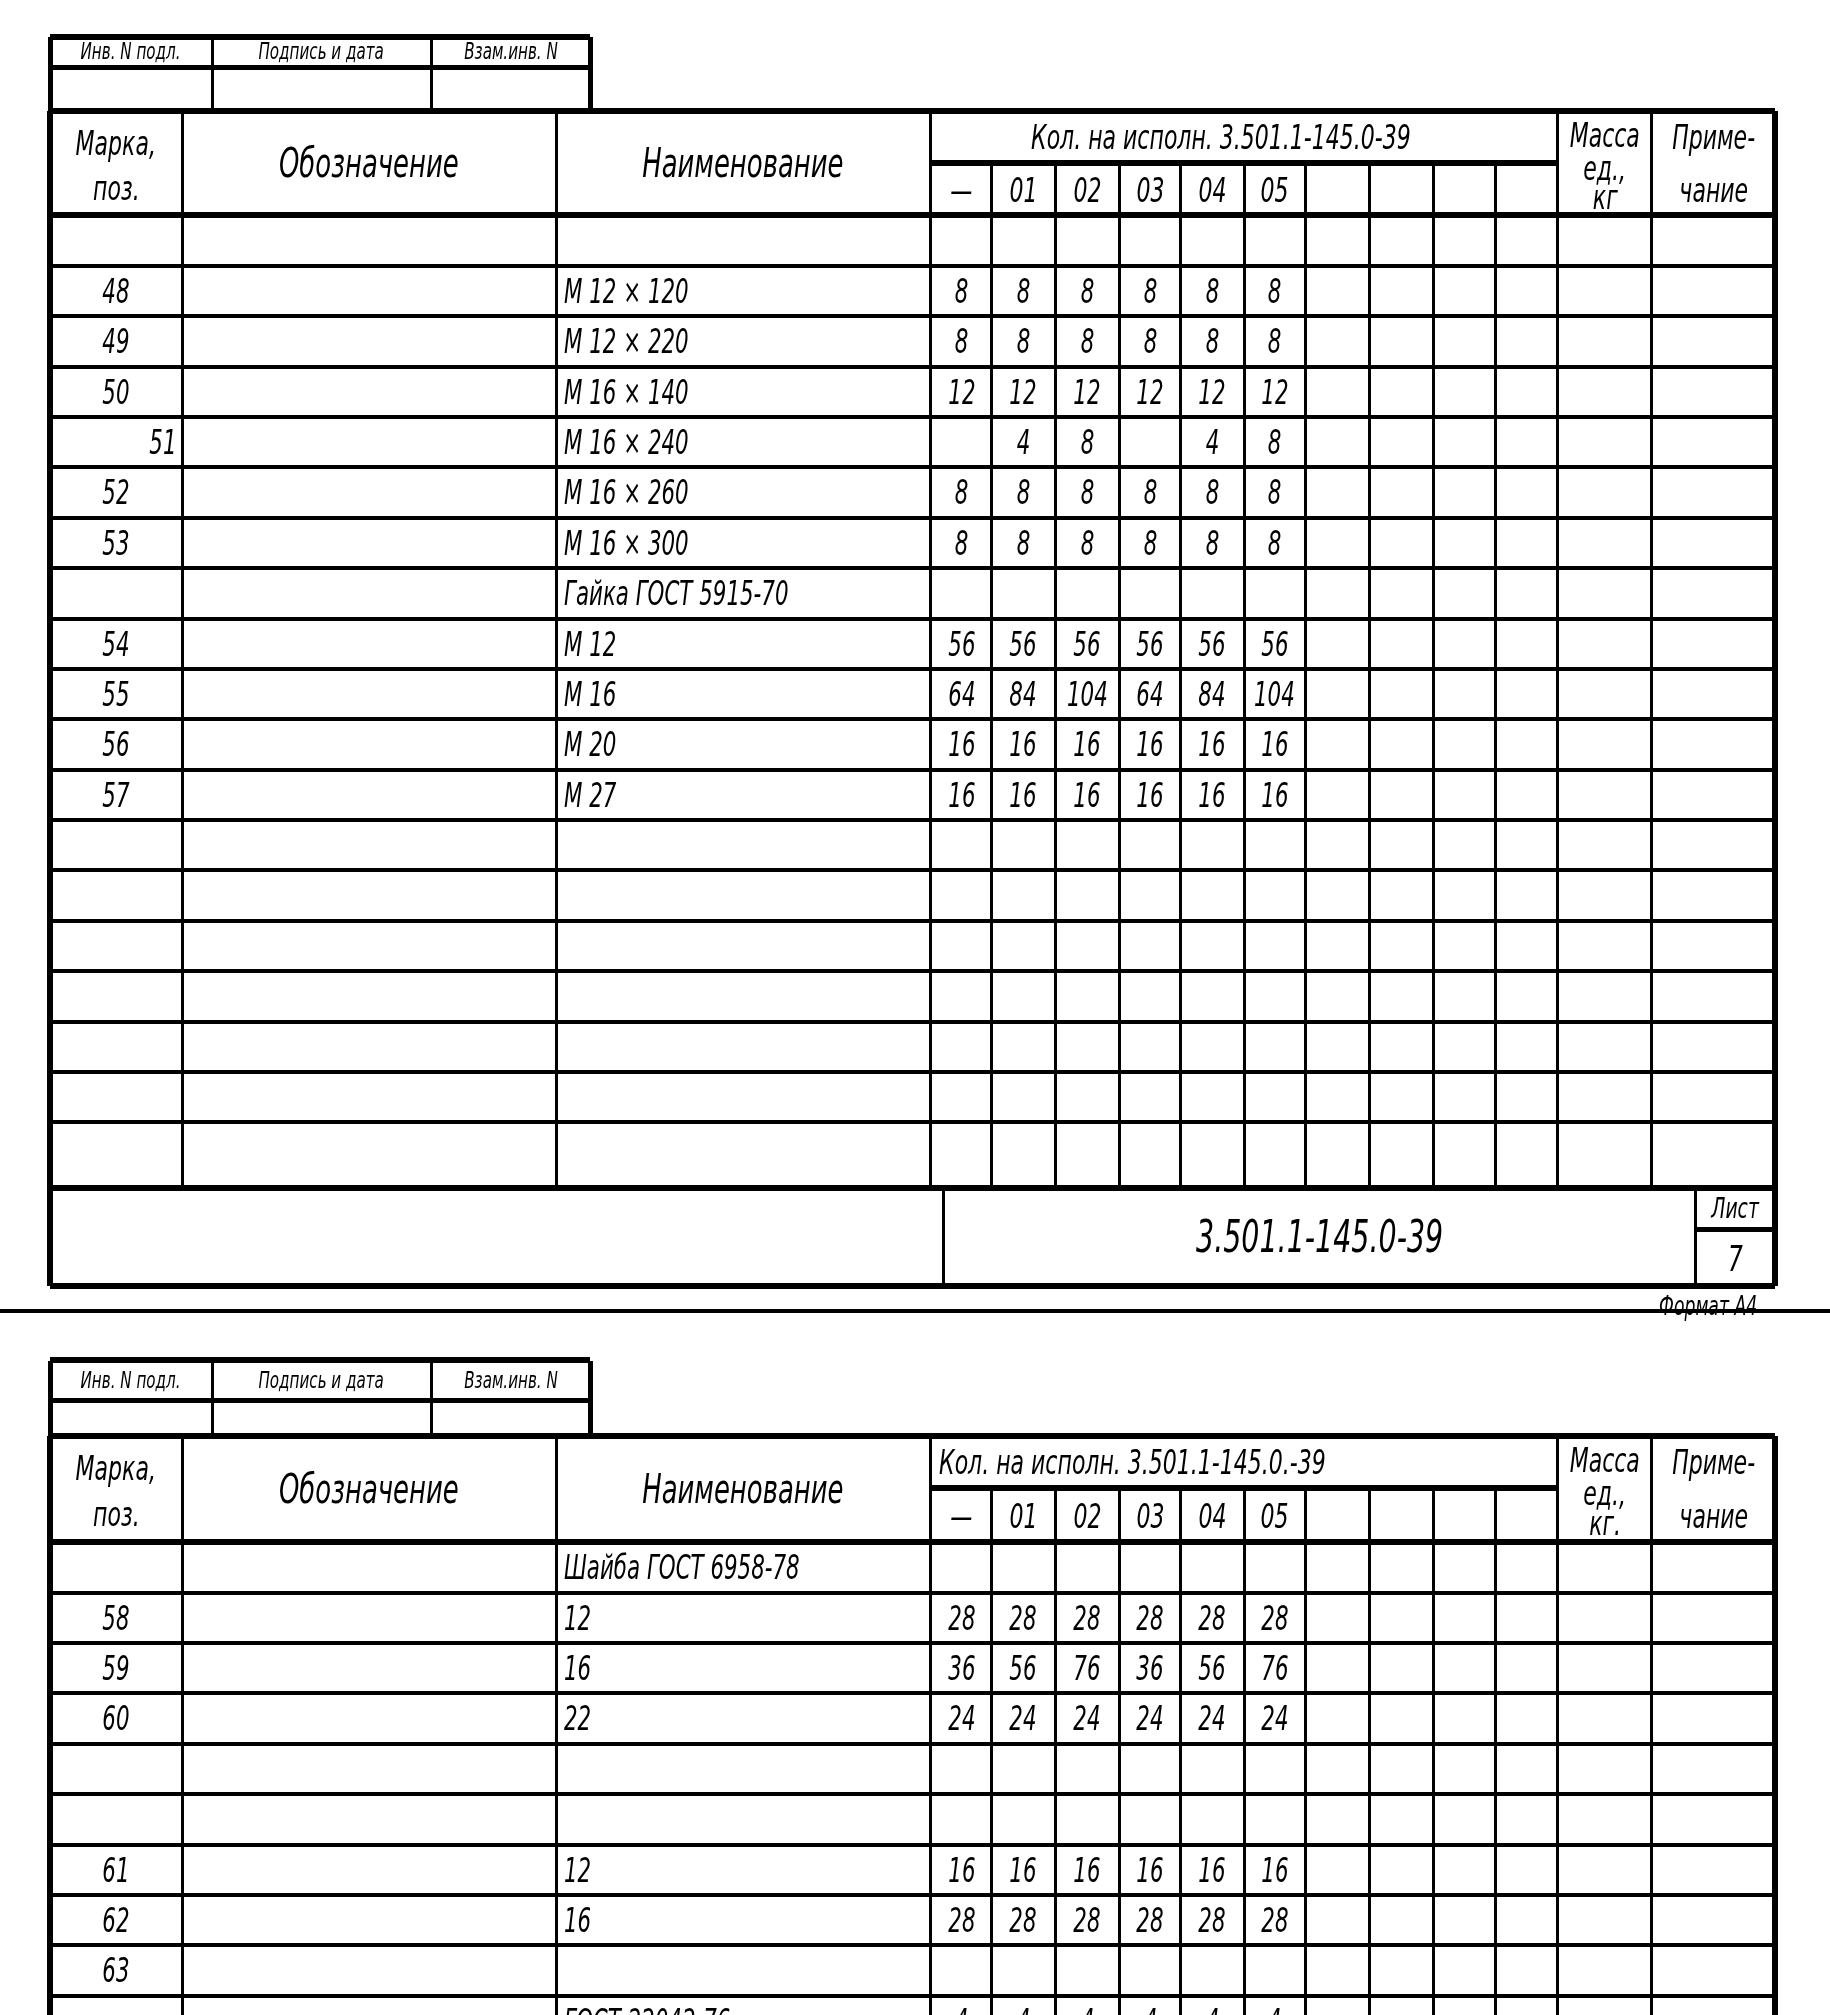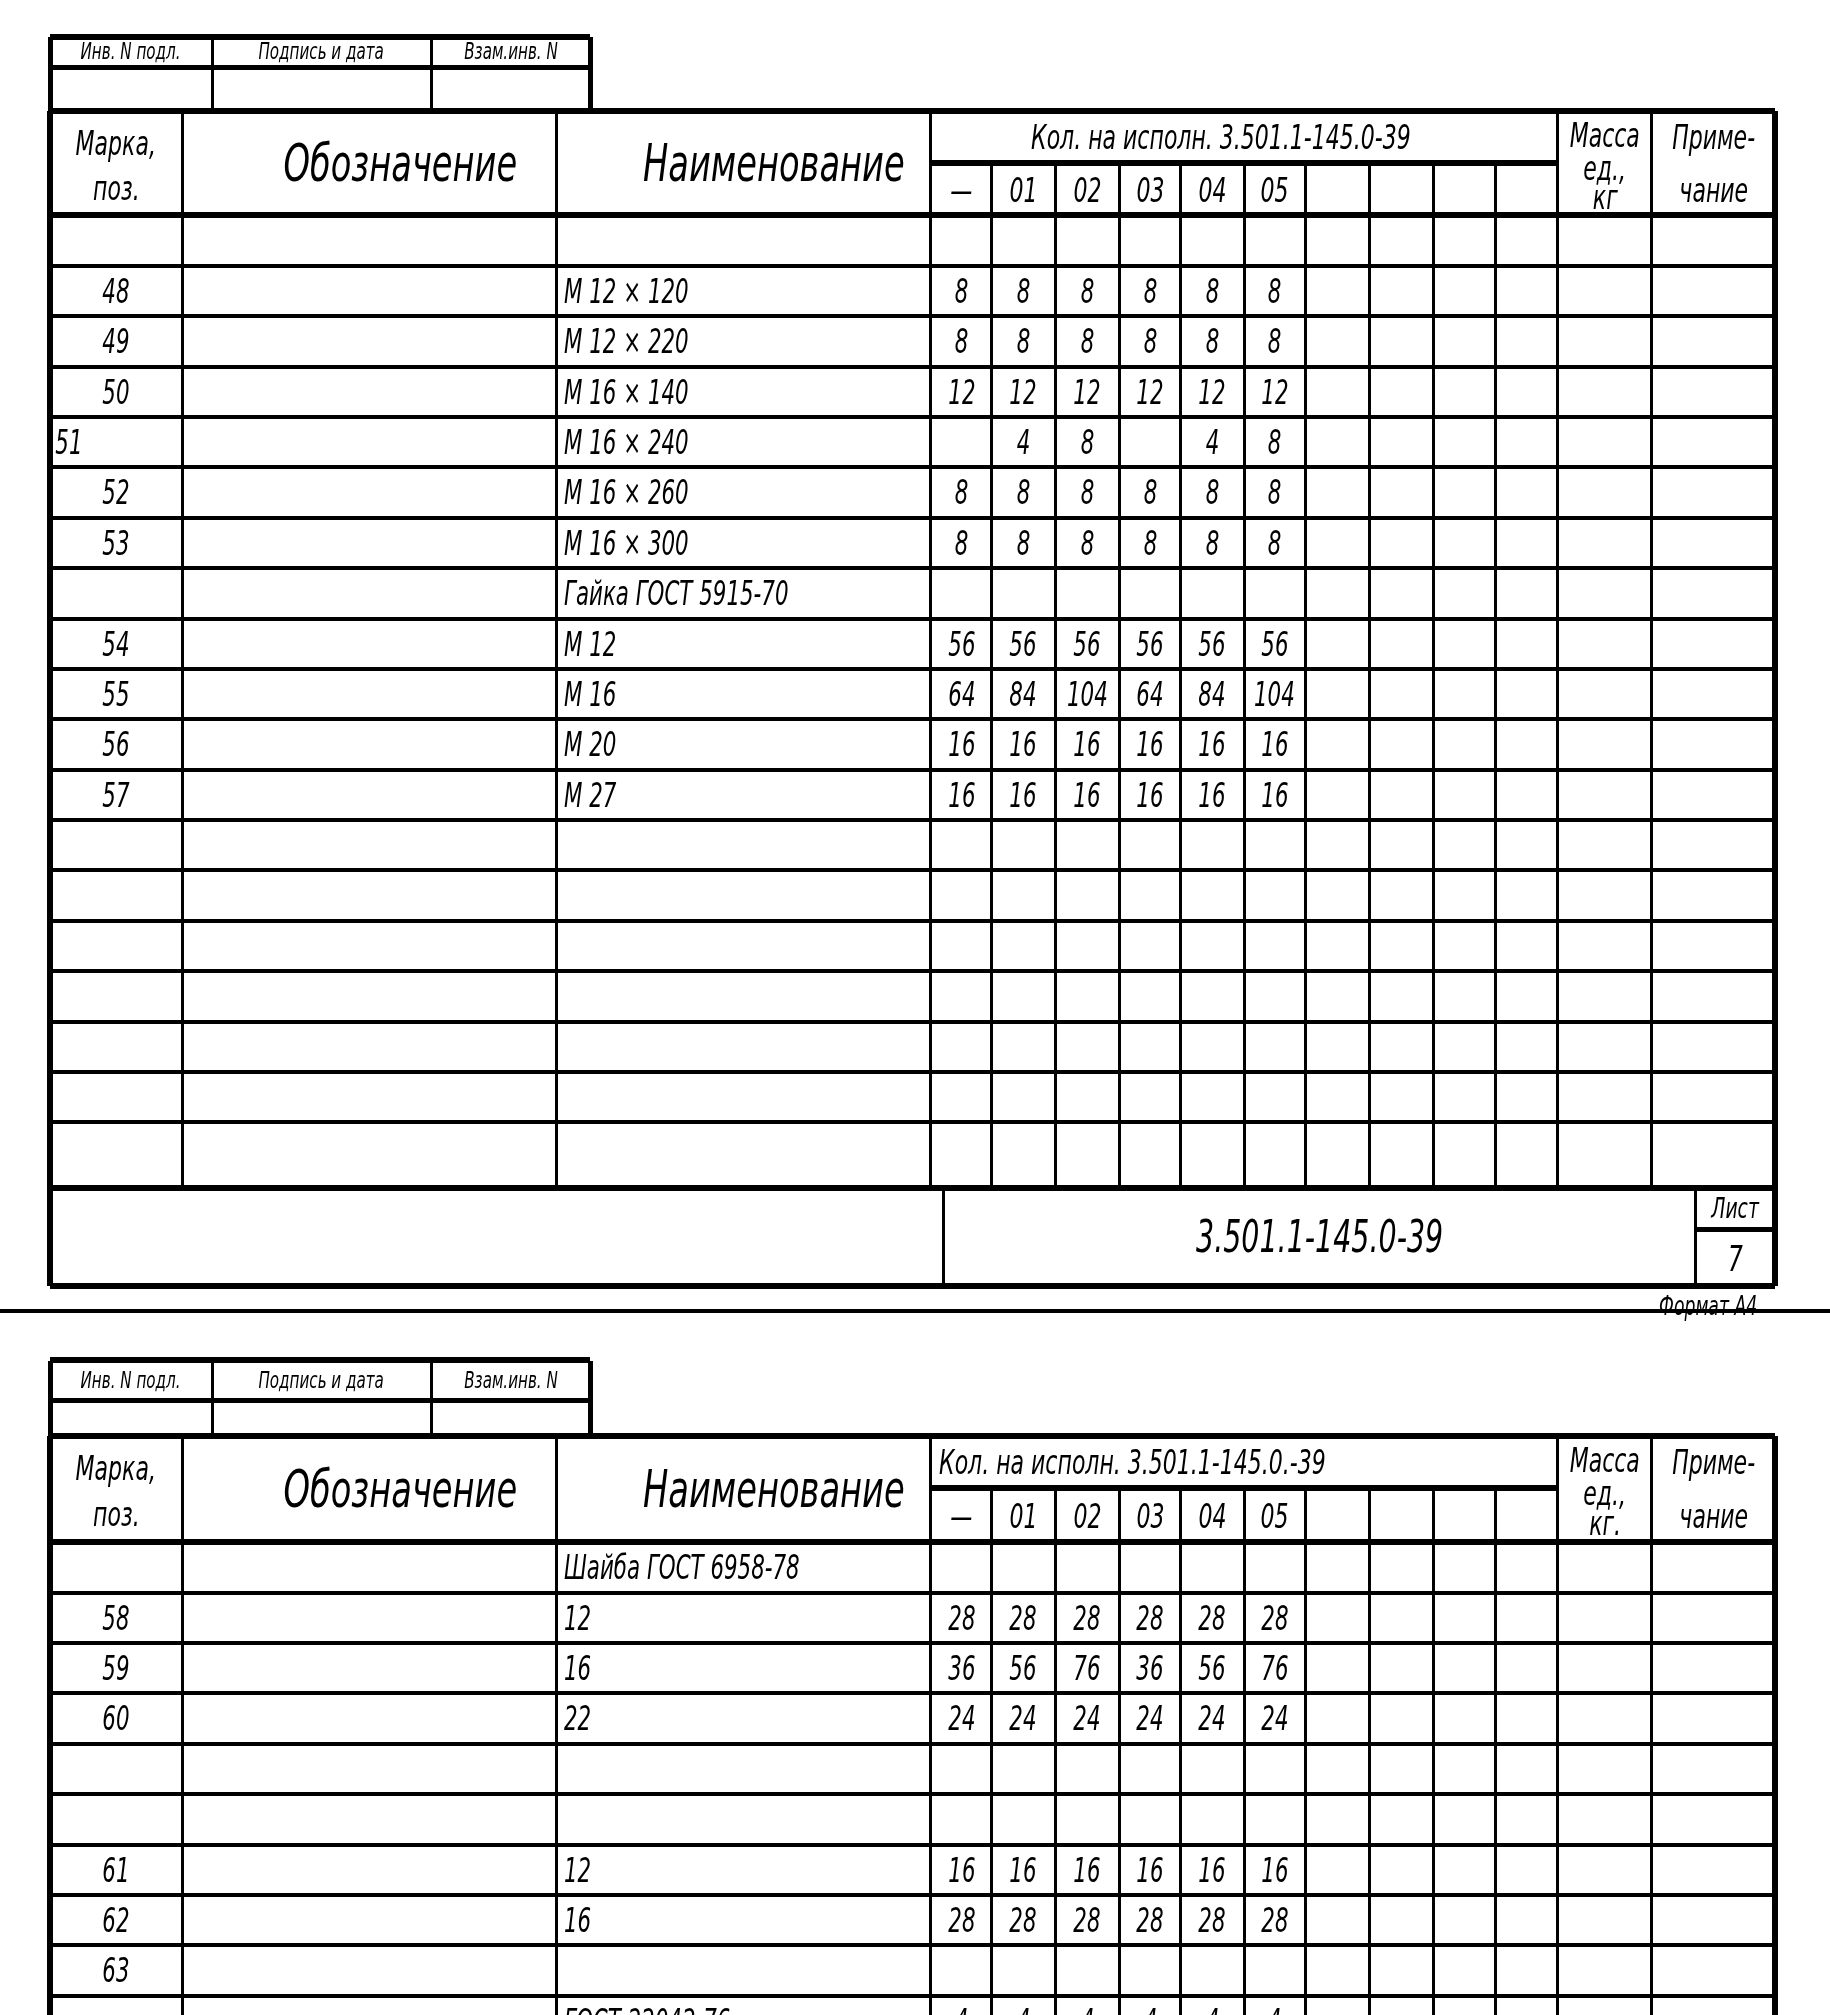--- a/index.html
+++ b/index.html
@@ -5,21 +5,21 @@
   html, body { margin:0; padding:0; background:#ffffff; }
   body { width:1831px; height:2644px; position:relative; overflow:hidden;
          font-family:"DejaVu Sans Condensed","DejaVu Sans","Liberation Sans",sans-serif; color:#000; }
   .abs { position:absolute; box-sizing:border-box; }
   .sheet { position:absolute; left:0; width:1831px; }
   .hline { position:absolute; background:#000; }
   .vline { position:absolute; background:#000; }
   .txtc { position:absolute; font-style:italic; white-space:nowrap; line-height:1; text-align:center; display:flex; align-items:center; justify-content:center; }
   .txtc > span { display:inline-block; transform:scaleX(0.72); }
   .stamp-lbl { font-size:23.4px; }
-  .hdr { font-size:52px;margin-left:31px; }
+  .hdr { font-size:40px; }
   .hdr-sm { font-size:34px; }
   .cell { font-size:33px; }
   .name { font-size:33px; }
   .code { font-size:44px; }
   .list-lbl { font-size:29px; }
   .list-num { font-size:36px; }
   .fmt { font-size:26.6px; }
 </style>
 </head>
 <body>
@@ -219,21 +219,21 @@
         <span>12</span>
       </div>
       <div class="txtc cell" style="left: 1180px; top: 367px; width: 64px; height: 50px; justify-content: center;">
         <span>12</span>
       </div>
       <div class="txtc cell" style="left: 1244px; top: 367px; width: 61px; height: 50px; justify-content: center;">
         <span>12</span>
       </div>
       <div class="hline" style="left: 50px; top: 415px; width: 1725px; height: 4px;"></div>
       <div class="abs" style="left: 50px; top: 417px; width: 1725px; height: 50px;"></div>
-      <div class="txtc cell" style="left: 50px; top: 417px; width: 132px; height: 50px; justify-content: flex-start;">
+      <div class="txtc cell" style="left: 50px; top: 417px; width: 132px; height: 50px; justify-content: flex-end;">
         <span>51</span>
       </div>
       <div class="txtc name" style="left: 564px; top: 417px; width: 366px; height: 50px; justify-content: flex-start;">
         <span style="transform-origin: left center;">М 16 × 240</span>
       </div>
       <div class="txtc cell" style="left: 931px; top: 417px; width: 61px; height: 50px; justify-content: center;">
         <span></span>
       </div>
       <div class="txtc cell" style="left: 991px; top: 417px; width: 64px; height: 50px; justify-content: center;">
         <span>4</span>

